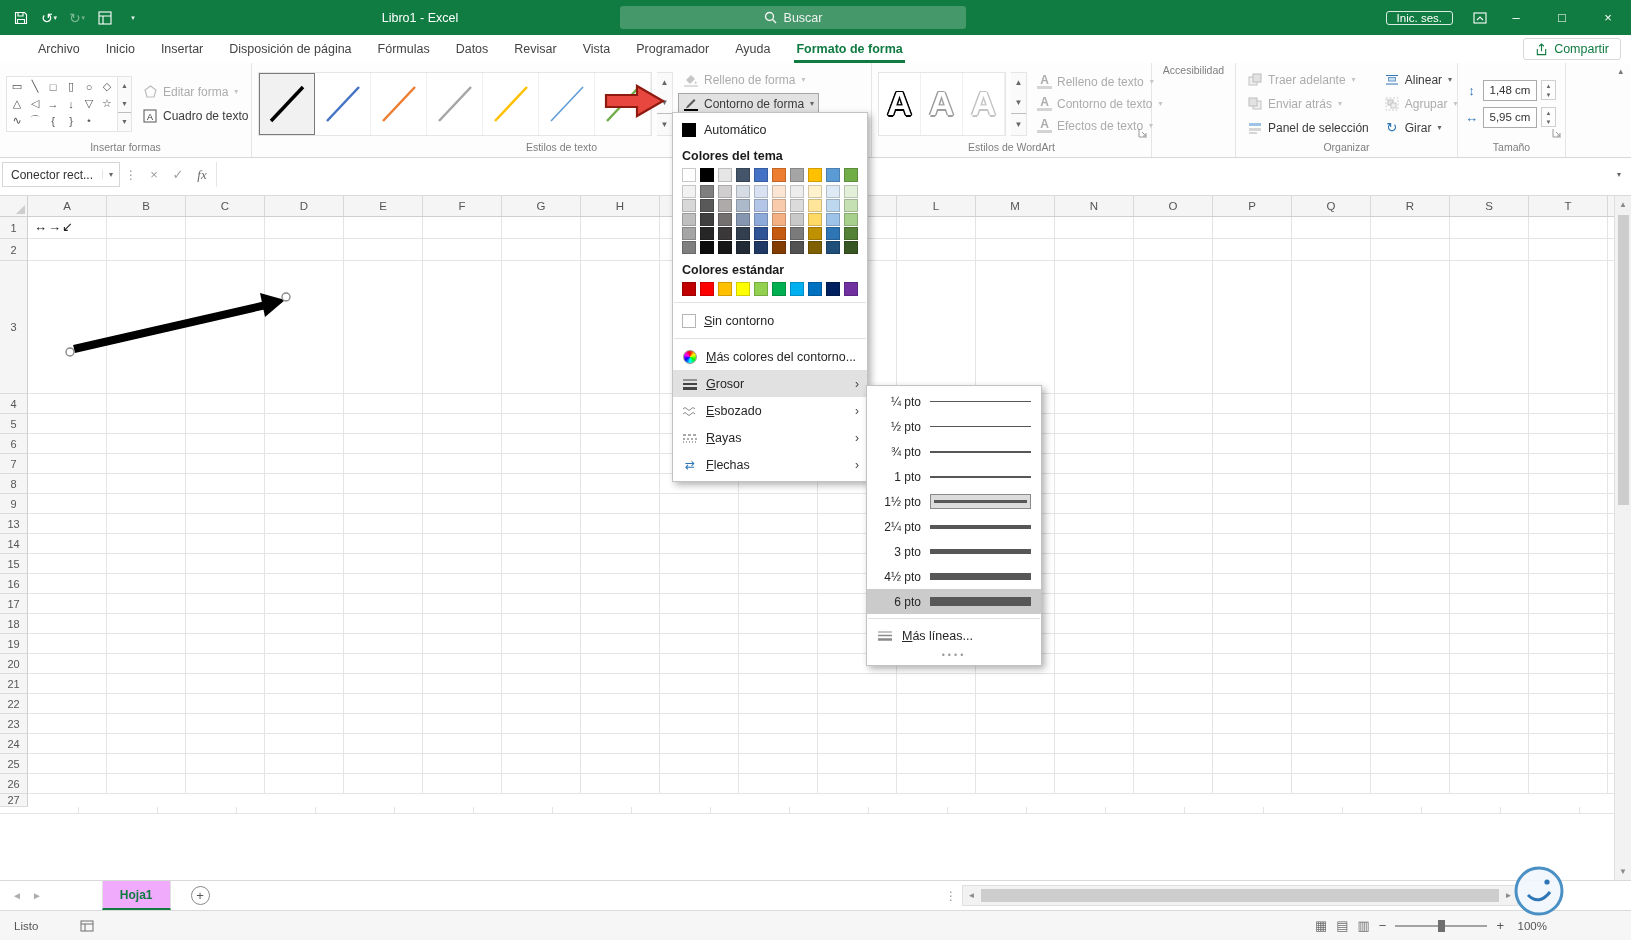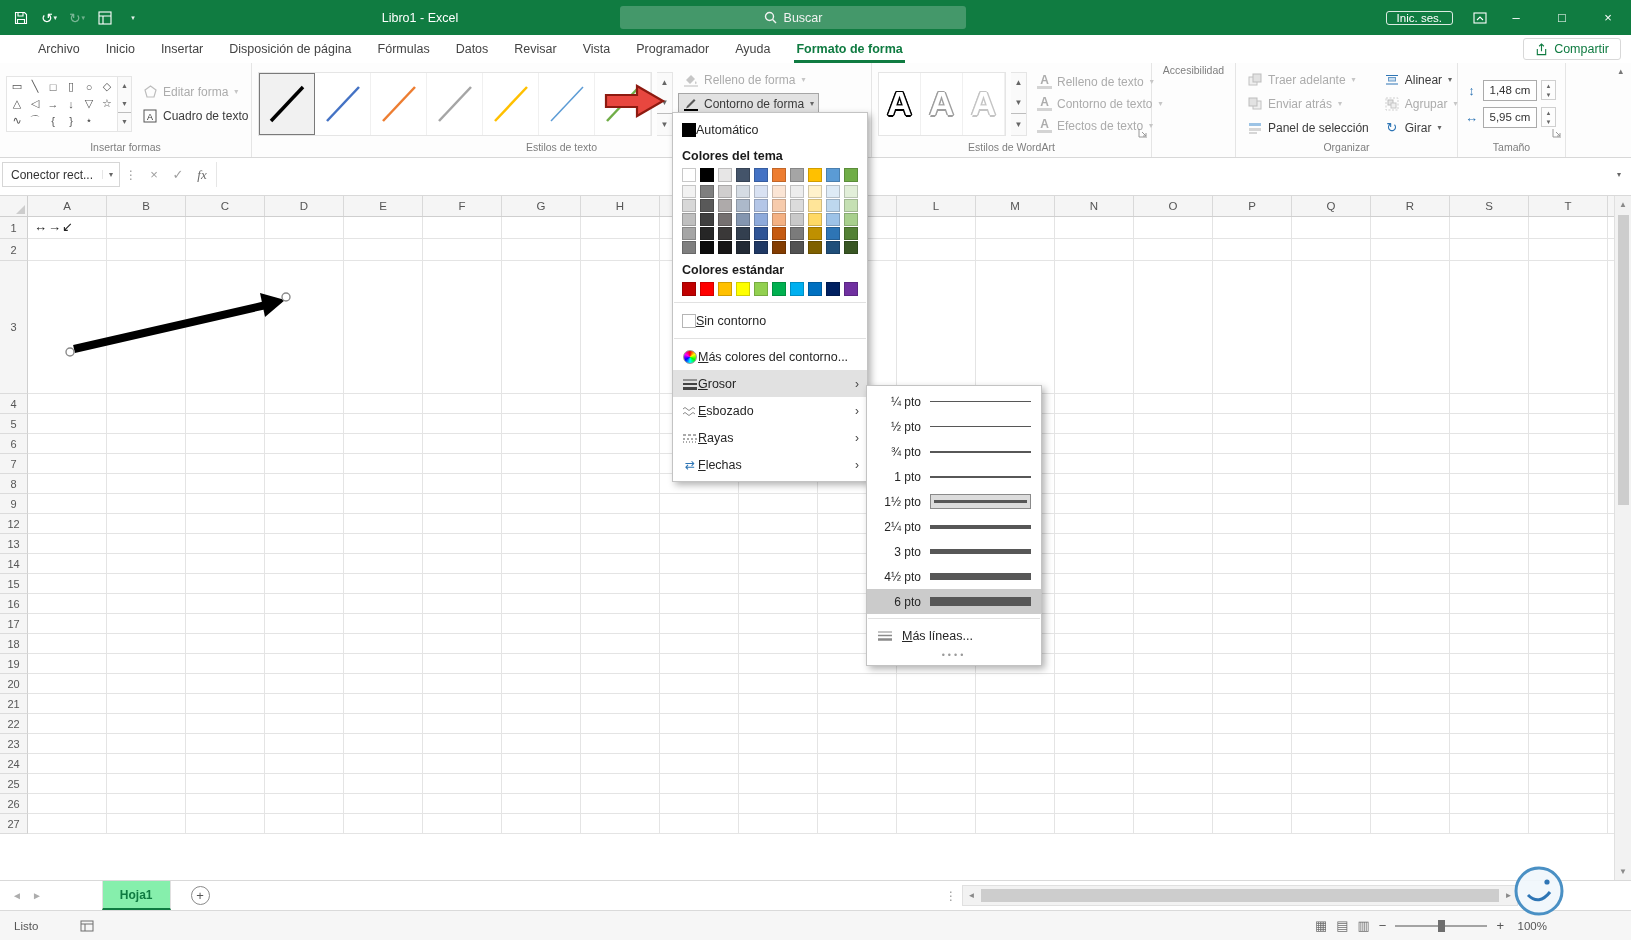--- a/index.html
+++ b/index.html
@@ -102,41 +102,41 @@
 
 
 .vscroll{position:absolute;top:196px;right:0;width:17px;bottom:60px;background:#F2F2F2;border-left:1px solid #E0E0E0;display:flex;flex-direction:column;align-items:center;z-index:6;}
 .vs-btn{height:17px;width:100%;display:flex;align-items:center;justify-content:center;font-size:8px;color:#8A8A8A;}
 .vs-thumb{width:11px;height:290px;background:#CDCDCD;margin-top:2px;}
 .vs-fill{flex:1;}
 
 
 .sheetbar{position:absolute;left:0;right:0;bottom:30px;height:30px;background:#FFF;border-top:1px solid #D9D9D9;display:flex;align-items:stretch;z-index:7;}
 .sb-nav{display:flex;align-items:center;gap:10px;padding:0 12px;color:#ADADAD;font-size:10px;}
-.sheet-tab{margin-left:48px;padding:0 17px;display:flex;align-items:center;background:#86efac;border-left:1px solid #E0E0E0;border-right:1px solid #E0E0E0;border-bottom:2px solid #0F7B41;color:#0F7B41;font-weight:700;font-size:12px;}
+.sheet-tab{margin-left:48px;padding:0 17px;display:flex;align-items:center;background:#f0abfc;border-left:1px solid #E0E0E0;border-right:1px solid #E0E0E0;border-bottom:2px solid #0F7B41;color:#0F7B41;font-weight:700;font-size:12px;}
 .add-sheet{width:19px;height:19px;border:1px solid #8A8A8A;border-radius:50%;display:flex;align-items:center;justify-content:center;font-size:13px;color:#555;align-self:center;margin-left:20px;}
 .sb-dots{position:absolute;left:945px;top:0;bottom:0;display:flex;align-items:center;color:#9A9A9A;}
 .hscroll{position:absolute;left:962px;top:4px;height:21px;width:556px;display:flex;align-items:center;background:#F2F2F2;border:1px solid #E0E0E0;}
 .hs-btn{width:17px;text-align:center;font-size:8px;color:#8A8A8A;}
 .hs-thumb{flex:1;height:13px;background:#CDCDCD;margin:0 1px;}
 
 
 .statusbar{position:absolute;left:0;right:0;bottom:0;height:30px;background:#F6F6F6;border-top:1px solid #DADADA;display:flex;align-items:center;font-size:11.5px;color:#565656;z-index:7;}
 .sb-mode{padding-left:14px;}
 .sb-macro{margin-left:42px;display:flex;align-items:center;}
 .sb-right{margin-left:auto;display:flex;align-items:center;gap:9px;padding-right:84px;}
 .view-ico{font-size:13px;color:#6E6E6E;}
 .zoom-sign{font-size:13px;color:#555;}
 .zoom-slider{width:92px;height:2px;background:#A3A3A3;position:relative;}
 .zoom-thumb{position:absolute;left:43px;top:-5px;width:7px;height:12px;background:#6E6E6E;}
 .zoom-val{min-width:34px;text-align:right;}
 
 
 .dropdown{position:absolute;left:672px;top:112px;width:196px;background:#fff;border:1px solid #C3C3C3;box-shadow:3px 3px 7px rgba(0,0,0,.3);z-index:50;padding:3px 0;font-size:12.5px;color:#262626;}
-.dd-item{display:flex;align-items:center;height:27px;padding:0 8px 0 9px;}
+.dd-item{display:flex;align-items:center;gap:8px;height:27px;padding:0 8px 0 9px;}
 .dd-item.hl{background:#E1E1E1;}
 .dd-swatch{width:14px;height:14px;background:#000;flex:none;border:1px solid rgba(0,0,0,.25);}
 .dd-swatch.empty{background:#fff;border:1px solid #B5B5B5;}
 .dd-header{font-weight:700;padding:6px 9px 4px;color:#1A1A1A;}
 .swatch-row{display:flex;gap:4px;padding:1px 9px 2px;}
 .swatch{width:14px;height:14px;flex:none;border:1px solid rgba(0,0,0,.18);}
 .v-row{display:flex;gap:4px;padding:0 9px;margin-top:1px;}
 .v-row .swatch{height:13px;}
 .dd-sep{height:1px;background:#E1E1E1;margin:4px 1px;}
 .dd-ico{width:16px;display:flex;align-items:center;justify-content:center;flex:none;}
@@ -597,24 +597,20 @@
         </div>
         <div class="g-row" style="height: 20px;">
           <div class="row-num">8</div>
           <div class="row-cells"></div>
         </div>
         <div class="g-row" style="height: 20px;">
           <div class="row-num">9</div>
           <div class="row-cells"></div>
         </div>
         <div class="g-row" style="height: 20px;">
-          <div class="row-num">12</div>
-          <div class="row-cells"></div>
-        </div>
-        <div class="g-row" style="height: 20px;">
           <div class="row-num">13</div>
           <div class="row-cells"></div>
         </div>
         <div class="g-row" style="height: 20px;">
           <div class="row-num">14</div>
           <div class="row-cells"></div>
         </div>
         <div class="g-row" style="height: 20px;">
           <div class="row-num">15</div>
           <div class="row-cells"></div>
@@ -656,21 +652,21 @@
           <div class="row-cells"></div>
         </div>
         <div class="g-row" style="height: 20px;">
           <div class="row-num">25</div>
           <div class="row-cells"></div>
         </div>
         <div class="g-row" style="height: 20px;">
           <div class="row-num">26</div>
           <div class="row-cells"></div>
         </div>
-        <div class="g-row" style="height: 20px;">
+        <div class="g-row" style="height: 20px; flex-direction: column;">
           <div class="row-num">27</div>
           <div class="row-cells"></div>
         </div>
       </div>
   </div>
 
   <div class="vscroll">
     <span class="vs-btn">▲</span>
     <span class="vs-thumb"></span>
     <span class="vs-fill"></span>

